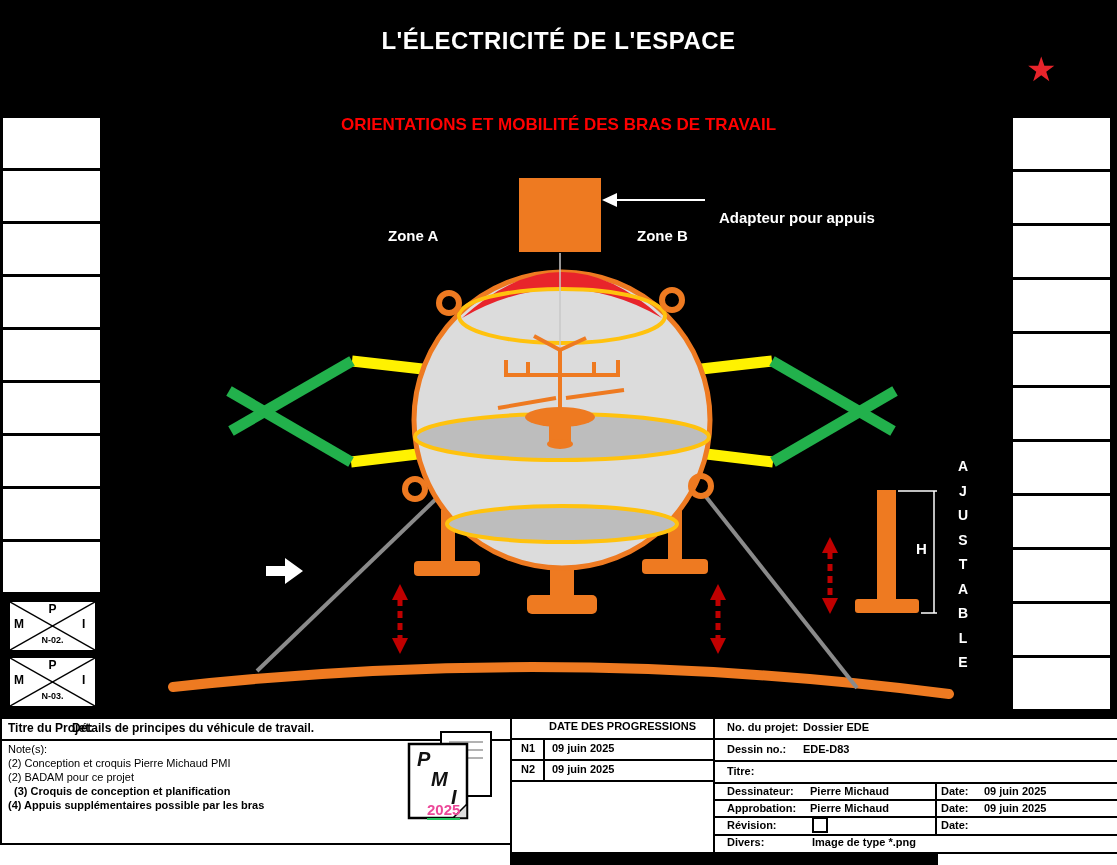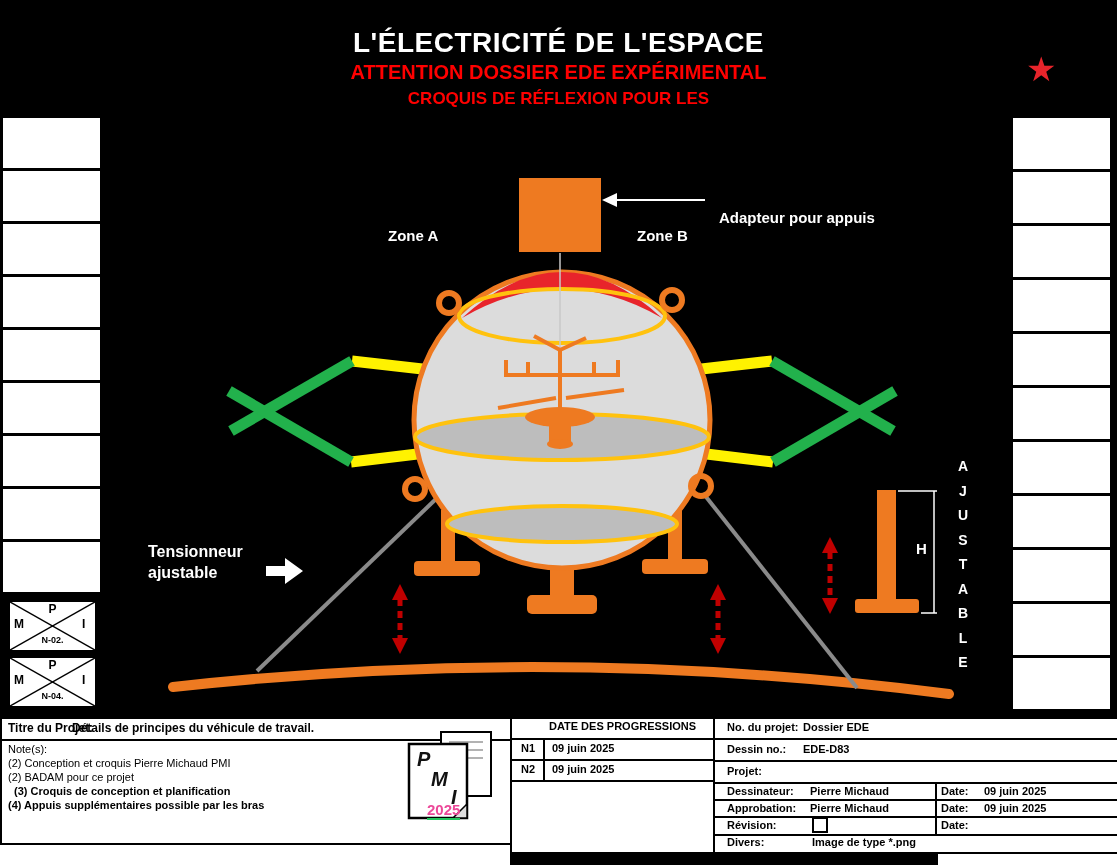--- a/index.html
+++ b/index.html
@@ -6,21 +6,21 @@
   html,body { background:#111; }
   #stage {
     position:relative; width:1117px; height:865px; background:#000;
     font-family:"Liberation Sans", sans-serif; overflow:hidden;
   }
   
   .cellL { position:absolute; left:3px;  width:97px; height:50px; background:#fff; }
   .cellR { position:absolute; left:1013px; width:97px; height:51px; background:#fff; }
   
   .hdr { position:absolute; left:0; width:1117px; text-align:center; font-weight:bold; white-space:nowrap; }
-  #t-main { top:27px;  color:#fff; font-size:28px; letter-spacing:.5px; }
+  #t-main { top:27px;  color:#fff; font-size:24px; letter-spacing:.5px; }
   #t-w1  { top:61px;  color:#ff0000; font-size:20px; }
   #t-w2  { top:89px;  color:#ff0000; font-size:17px; }
   #t-w3  { top:115px; color:#ff0000; font-size:17px; }
   #star  { position:absolute; left:1026px; top:52px; color:#e8242b; font-size:34px; line-height:34px; }
   #art   { position:absolute; left:0; top:0; }
   
   .dlabel { position:absolute; color:#fff; font-weight:bold; font-size:15px; white-space:nowrap; }
   #tension { position:absolute; left:148px; top:541px; color:#fff; font-weight:bold; font-size:16px; line-height:21px; }
   #ajust { position:absolute; left:954px; top:458px; width:18px; height:212px; display:flex;
            flex-direction:column; justify-content:space-between; color:#fff; font-weight:bold;
@@ -73,22 +73,21 @@
   <div class="cellR" style="top:280px"></div>
   <div class="cellR" style="top:334px"></div>
   <div class="cellR" style="top:388px"></div>
   <div class="cellR" style="top:442px"></div>
   <div class="cellR" style="top:496px"></div>
   <div class="cellR" style="top:550px"></div>
   <div class="cellR" style="top:604px"></div>
   <div class="cellR" style="top:658px"></div>
 
   <div class="hdr" id="t-main">L'ÉLECTRICITÉ DE L'ESPACE</div>
-  <div class="hdr" id="t-w1">ATTENTION DOSSIER EDE EXPÉRIMENTAL</div>
-  <div class="hdr" id="t-w2">CROQUIS DE RÉFLEXION POUR LES</div>
+  <div class="hdr" id="t-w3">ORIENTATIONS ET MOBILITÉ DES BRAS DE TRAVAIL</div>
   <div id="star">★</div>
 
   <svg id="art" width="1117" height="865" viewBox="0 0 1117 865">
 
     <path d="M 173 687 Q 562 644 949 694" stroke="#EE7A21" stroke-width="10" fill="none" stroke-linecap="round"></path>
 
     <g stroke="#8A8A8A" stroke-width="4">
       <line x1="438" y1="497" x2="257" y2="671"></line>
       <line x1="703" y1="493" x2="857" y2="688"></line>
     </g>
@@ -176,24 +175,20 @@
       <line x1="898" y1="491" x2="937" y2="491"></line>
       <line x1="921" y1="613" x2="937" y2="613"></line>
       <line x1="934" y1="491" x2="934" y2="613"></line>
     </g>
   </svg>
 
   <div class="dlabel" style="left:388px;top:227px">Zone A</div>
   <div class="dlabel" style="left:637px;top:227px">Zone B</div>
   <div class="dlabel" style="left:719px;top:209px">Adapteur pour appuis</div>
   <div class="dlabel" style="left:916px;top:540px">H</div>
-  <div id="tension">
-    <div>Tensionneur</div>
-    <div>ajustable</div>
-  </div>
   <div id="ajust">
     <span>A</span>
     <span>J</span>
     <span>U</span>
     <span>S</span>
     <span>T</span>
     <span>A</span>
     <span>B</span>
     <span>L</span>
     <span>E</span>
@@ -210,21 +205,21 @@
     <span class="sn">N-02.</span>
   </div>
   <div class="stamp" style="top:656px">
     <svg width="85" height="48" viewBox="0 0 85 48">
       <line x1="0" y1="0" x2="85" y2="48" stroke="#000" stroke-width="1.5"></line>
       <line x1="85" y1="0" x2="0" y2="48" stroke="#000" stroke-width="1.5"></line>
     </svg>
     <span class="sm">M</span>
     <span class="sp">P</span>
     <span class="si">I</span>
-    <span class="sn">N-04.</span>
+    <span class="sn">N-03.</span>
   </div>
 
   <div id="tblock">
 
     <div class="hl" style="left:0;top:0;width:1117px;height:3px"></div>
     <div class="vl" style="left:0;top:0;height:129px"></div>
     <div class="vl" style="left:510px;top:0;height:149px"></div>
     <div class="vl" style="left:713px;top:0;height:149px"></div>
     <div class="hl" style="left:0;top:23px;width:512px"></div>
     <div class="hl" style="left:0;top:127px;width:512px"></div>
@@ -268,21 +263,21 @@
     <div class="tb b" id="proghdr">DATE DES PROGRESSIONS</div>
     <div class="tb b" style="left:521px;top:26px">N1</div>
     <div class="tb b" style="left:552px;top:26px">09 juin 2025</div>
     <div class="tb b" style="left:521px;top:47px">N2</div>
     <div class="tb b" style="left:552px;top:47px">09 juin 2025</div>
 
     <div class="tb b" style="left:727px;top:5px">No. du projet:</div>
     <div class="tb b" style="left:803px;top:5px">Dossier EDE</div>
     <div class="tb b" style="left:727px;top:27px">Dessin no.:</div>
     <div class="tb b" style="left:803px;top:27px">EDE-D83</div>
-    <div class="tb b" style="left:727px;top:49px">Projet:</div>
+    <div class="tb b" style="left:727px;top:49px">Titre:</div>
     <div class="tb b" style="left:727px;top:69px">Dessinateur:</div>
     <div class="tb b" style="left:810px;top:69px">Pierre Michaud</div>
     <div class="tb b" style="left:941px;top:69px">Date:</div>
     <div class="tb b" style="left:984px;top:69px">09 juin 2025</div>
     <div class="tb b" style="left:727px;top:86px">Approbation:</div>
     <div class="tb b" style="left:810px;top:86px">Pierre Michaud</div>
     <div class="tb b" style="left:941px;top:86px">Date:</div>
     <div class="tb b" style="left:984px;top:86px">09 juin 2025</div>
     <div class="tb b" style="left:727px;top:103px">Révision:</div>
     <div id="revcheck"></div>

